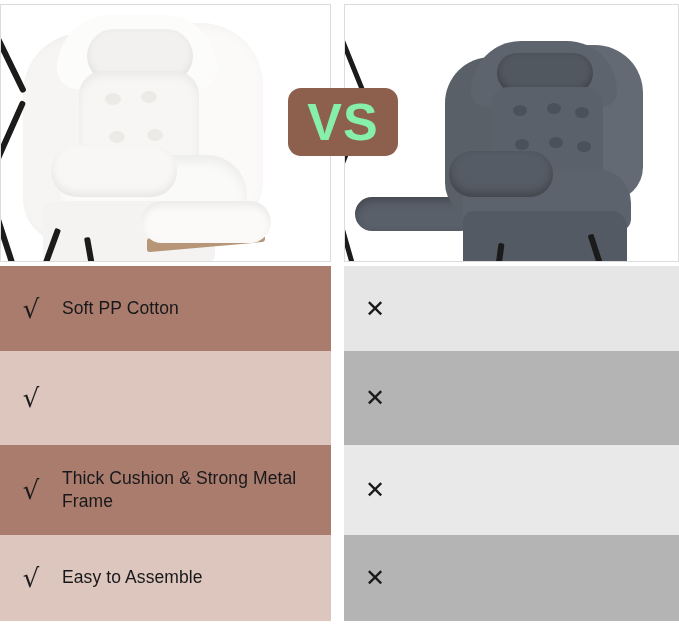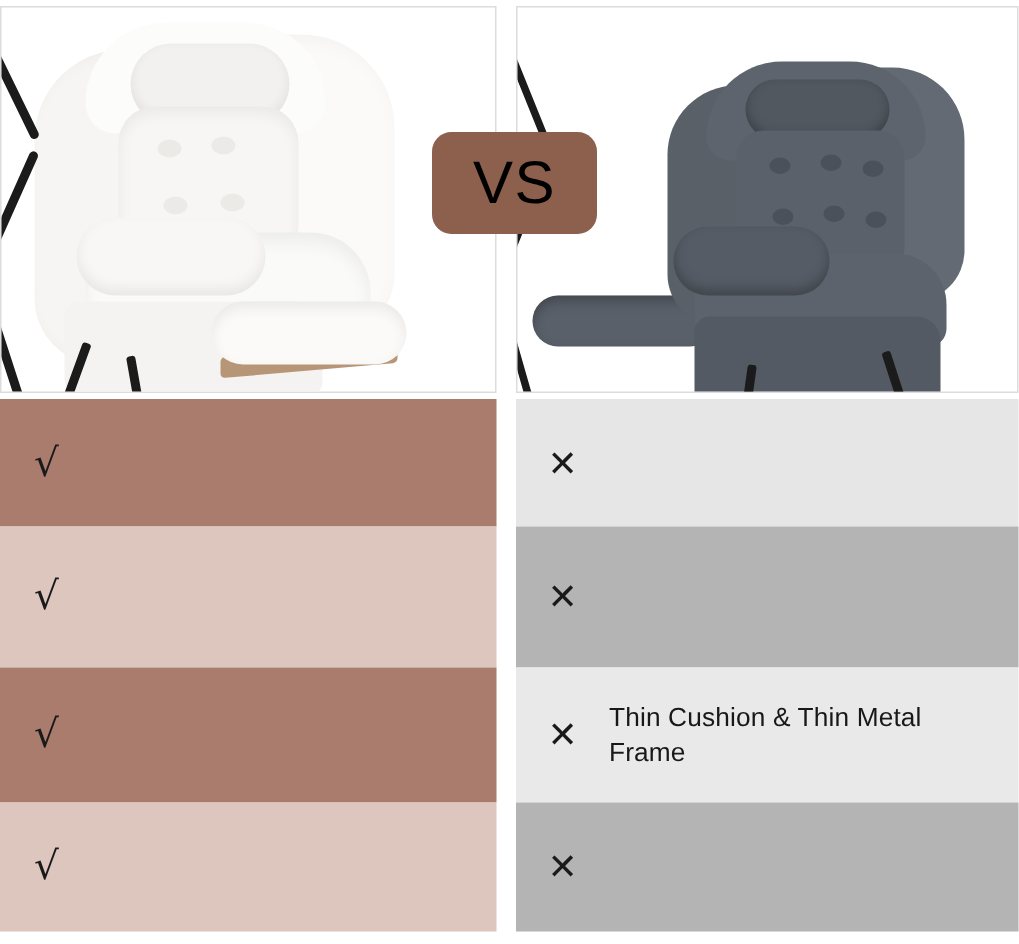--- a/index.html
+++ b/index.html
@@ -90,21 +90,21 @@
           transform:rotate(-22deg);border-radius:3px;}
   .got-x2{left:104px;top:220px;width:5px;height:100px;background:#1b1b1b;
           transform:rotate(22deg);border-radius:3px;}
   .got-x3{left:52px;top:226px;width:5px;height:92px;background:#1b1b1b;
           transform:rotate(-16deg);border-radius:3px;}
 
   
   .vs-badge{position:absolute;left:288px;top:88px;width:110px;height:68px;
             border-radius:13px;display:flex;align-items:center;
             justify-content:center;z-index:40;}
-  .vs-badge span{color:#000000;font-size:40px;font-weight:normal;letter-spacing:1px;
+  .vs-badge span{color:#86efac;font-size:52px;font-weight:bold;letter-spacing:1px;
                  line-height:1;font-family:"Liberation Sans",sans-serif;}
 
   
   .rows{position:absolute;left:0;right:0;top:266px;bottom:8px;}
   .row{display:flex;align-items:center;box-sizing:border-box;}
   .row .mark{width:62px;flex:0 0 62px;text-align:center;color:#1a1a1a;
              font-size:26px;line-height:1;font-family:"DejaVu Sans",sans-serif;}
   .row .mark.cross{font-size:24px;}
   .row .txt{font-size:17.5px;color:#18181a;line-height:1.32;
             padding-right:10px;letter-spacing:.1px;}
@@ -150,29 +150,32 @@
 
           <div class="pc ot-wood"></div>
           <div class="pc ot-pad"></div>
         </div>
       </div>
     </div>
 
     <div class="rows">
       <div class="row r1" style="background:#a97c6e;">
         <div class="mark">√</div>
+        <div class="txt">Soft PP Cotton</div>
       </div>
       <div class="row r2" style="background:#dcc6be;">
         <div class="mark">√</div>
       </div>
       <div class="row r3" style="background:#a97c6e;">
         <div class="mark">√</div>
+        <div class="txt">Thick Cushion &amp; Strong Metal Frame</div>
       </div>
       <div class="row r4" style="background:#dcc6be;">
         <div class="mark">√</div>
+        <div class="txt">Easy to Assemble</div>
       </div>
     </div>
   </div>
 
   <div class="col col-right">
 
     <div class="photo">
       <div class="stage">
 
         <div class="chair">
@@ -208,21 +211,20 @@
 
     <div class="rows">
       <div class="row r1" style="background:#e6e6e6;">
         <div class="mark cross">✕</div>
       </div>
       <div class="row r2" style="background:#b4b4b4;">
         <div class="mark cross">✕</div>
       </div>
       <div class="row r3" style="background:#e9e9e9;">
         <div class="mark cross">✕</div>
-        <div class="txt">Thin Cushion &amp; Thin Metal Frame</div>
       </div>
       <div class="row r4" style="background:#b4b4b4;">
         <div class="mark cross">✕</div>
       </div>
     </div>
   </div>
 
   <div class="vs-badge" style="background:#8d5f4d;">
     <span>VS</span>
   </div>

